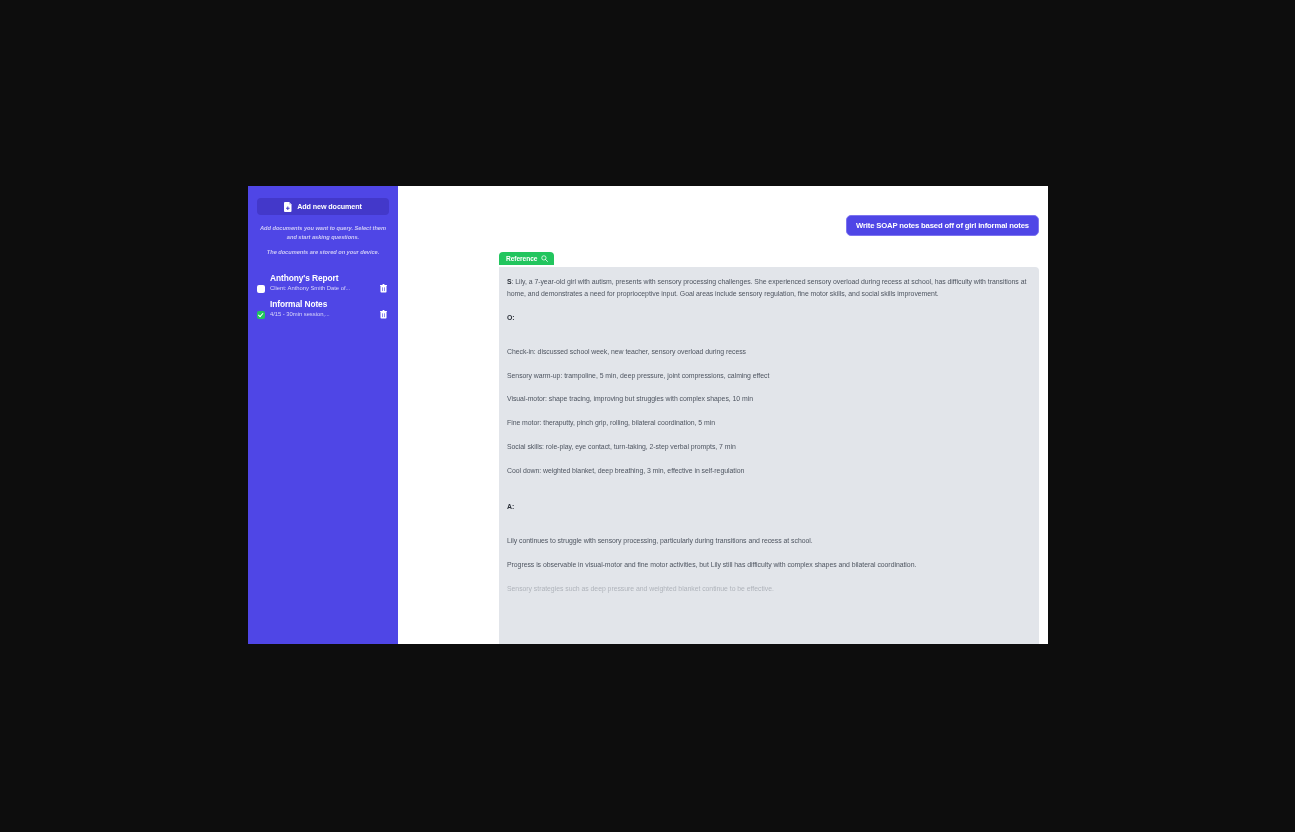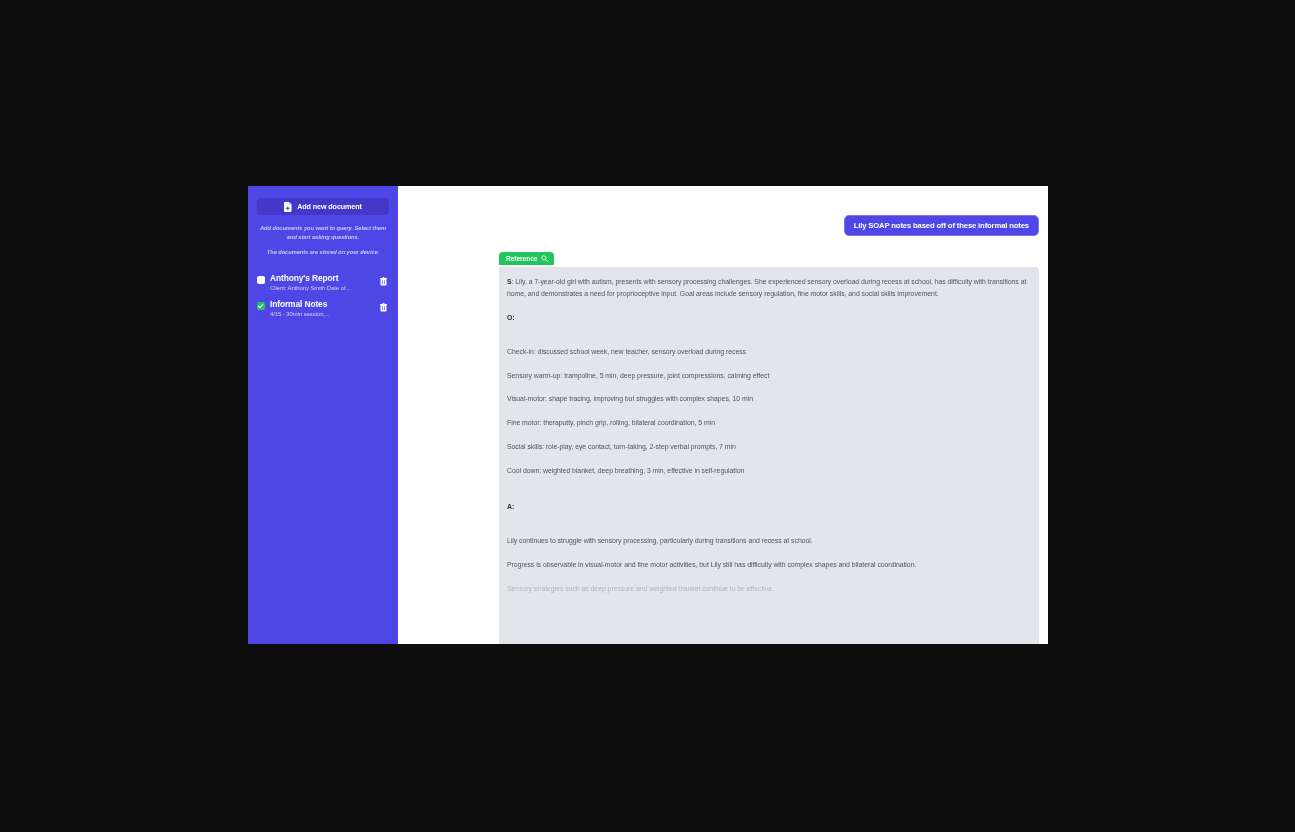--- a/index.html
+++ b/index.html
@@ -66,21 +66,21 @@
     line-height: 1.5;
     letter-spacing: -0.05px;
   }
   #hint-1 { margin-top: 9px; }
   #hint-2 { margin-top: 7px; margin-bottom: 0; }
 
   #doc-list { margin-top: 16px; }
 
   .doc-row {
     display: flex;
-    align-items: flex-start;
+    align-items: flex-end;
     gap: 5px;
     margin-bottom: 6px;
     position: relative;
     padding-right: 2px;
   }
   .doc-check {
     flex: 0 0 8px;
     width: 8px;
     height: 8px;
     border-radius: 2px;
@@ -254,21 +254,21 @@
             <rect x="8.5" y="6.6" width="1.3" height="7.6" fill="#4f46e6"></rect>
           </svg>
         </span>
       </div>
 
     </div>
   </div>
 
   <div id="main">
 
-    <div id="prompt-bubble">Lily SOAP notes based off of these informal notes</div>
+    <div id="prompt-bubble">Write SOAP notes based off of girl informal notes</div>
 
     <div id="reference-badge">
       <span>Reference</span>
       <span class="mag">
         <svg viewBox="0 0 14 14" width="7" height="7" aria-hidden="true">
           <circle cx="5.8" cy="5.8" r="4.3" fill="none" stroke="#ffffff" stroke-width="1.5"></circle>
           <line x1="9.1" y1="9.1" x2="13" y2="13" stroke="#ffffff" stroke-width="1.6" stroke-linecap="round"></line>
         </svg>
       </span>
     </div>

